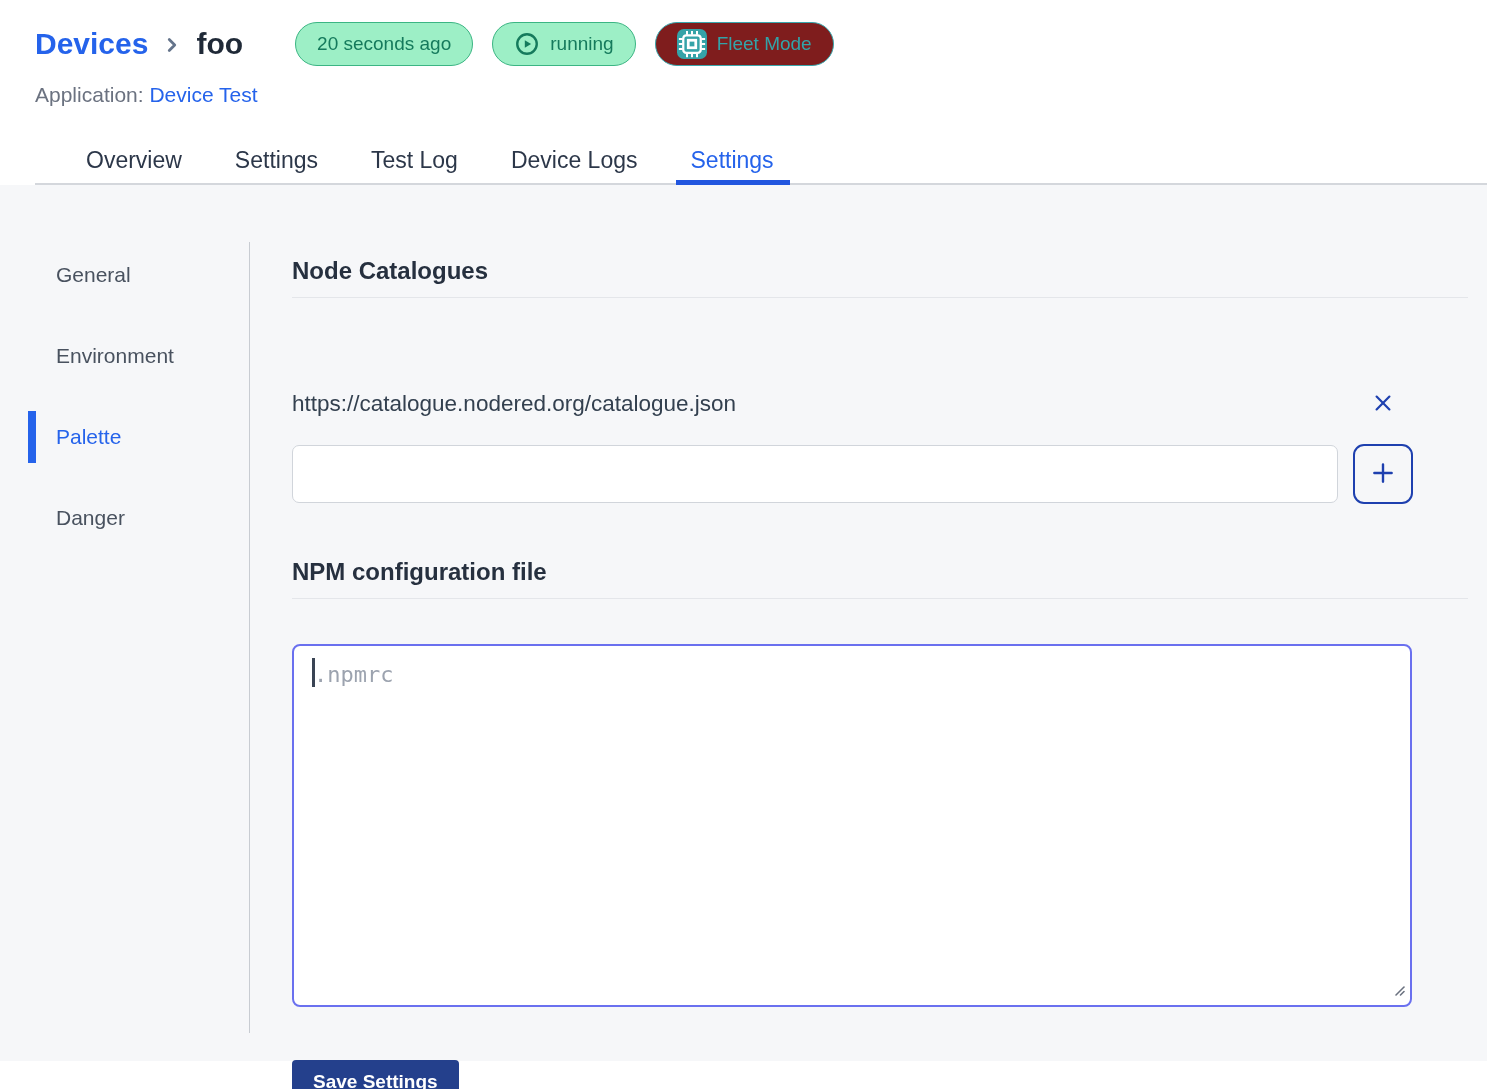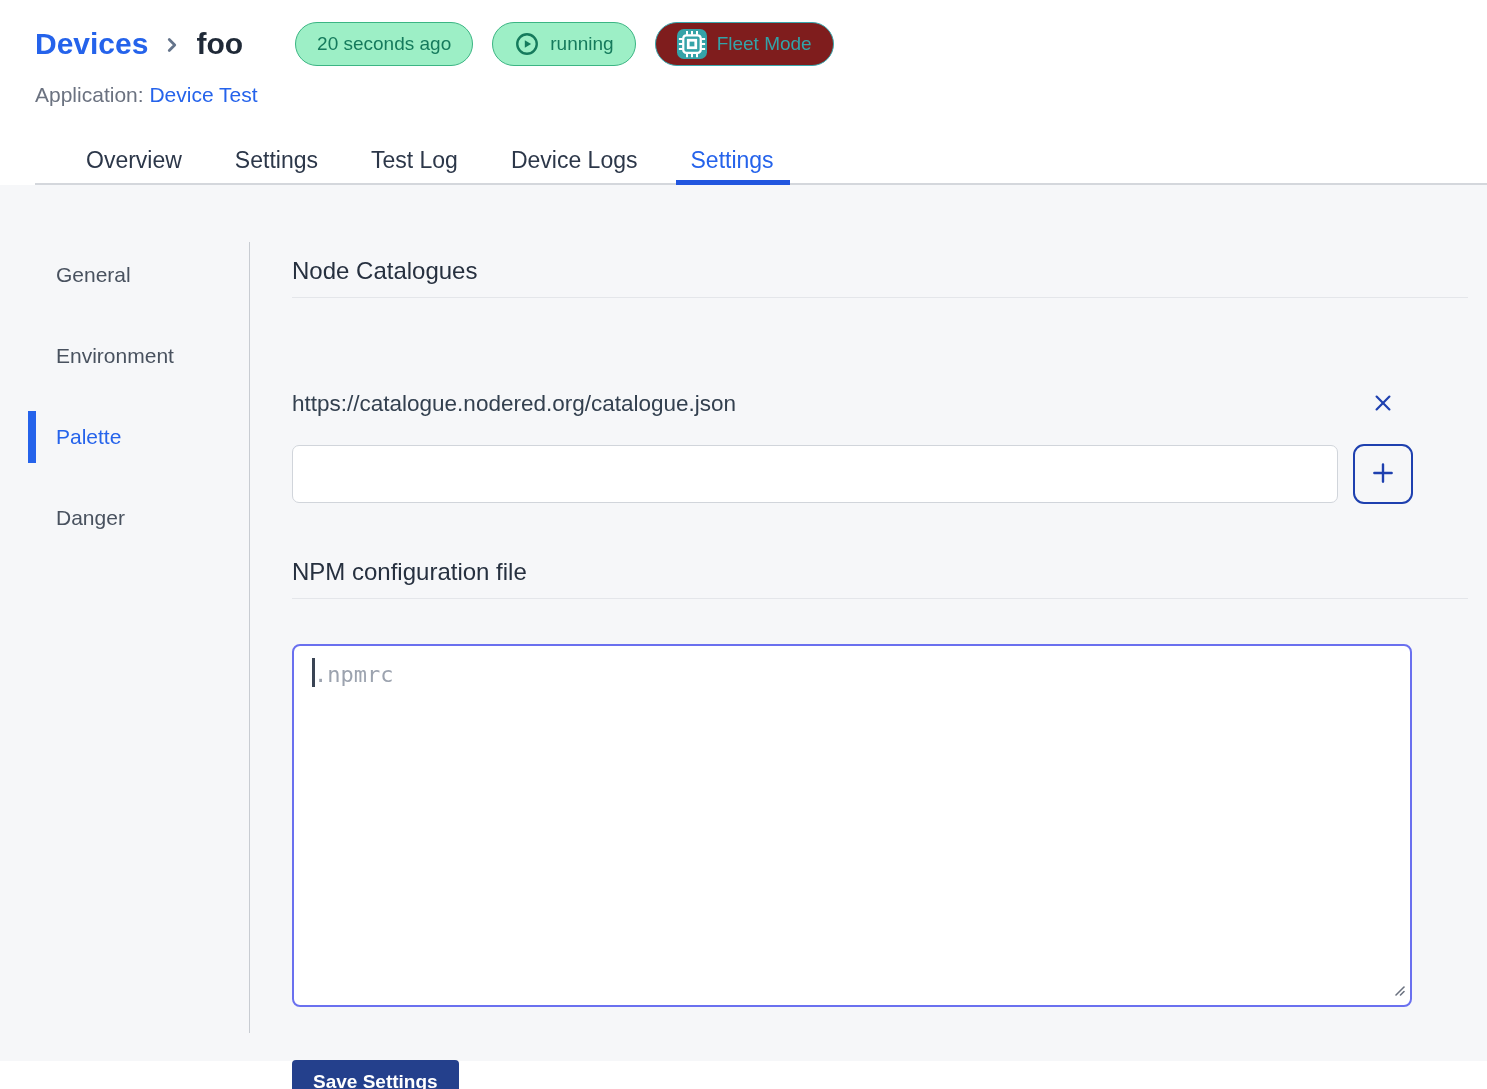--- a/index.html
+++ b/index.html
@@ -51,21 +51,21 @@
     content: ""; position: absolute; right: 0; top: 57px; bottom: 28px;
     width: 1.5px; background: #C8CCD2;
   }
   .side-item {
     margin: 0 0 29px 28px; border-left: 8px solid transparent;
     padding: 14px 0 14px 20px; font-size: 21px; color: #49525F; cursor: pointer;
   }
   .side-item.active { color: #2563EB; border-left-color: #2563EB; }
 
   .content { margin-left: 42px; padding-top: 72px; width: 1176px; }
-  .section-title { font-size: 24px; font-weight: 400; color: #26303F; margin: 0 0 12px 0; }
+  .section-title { font-size: 24px; font-weight: 700; color: #26303F; margin: 0 0 12px 0; }
   .section-rule { border: none; border-top: 1px solid #E4E6EA; margin: 0; width: 1176px; }
 
   .catalogue-block { width: 1121px; }
   .url-row {
     margin-top: 93px; display: flex; align-items: center; justify-content: space-between;
     font-size: 22.5px; color: #33404F;
   }
   .remove-btn {
     width: 60px; display: flex; align-items: center; justify-content: center;
     background: none; border: none; cursor: pointer; padding: 0;

